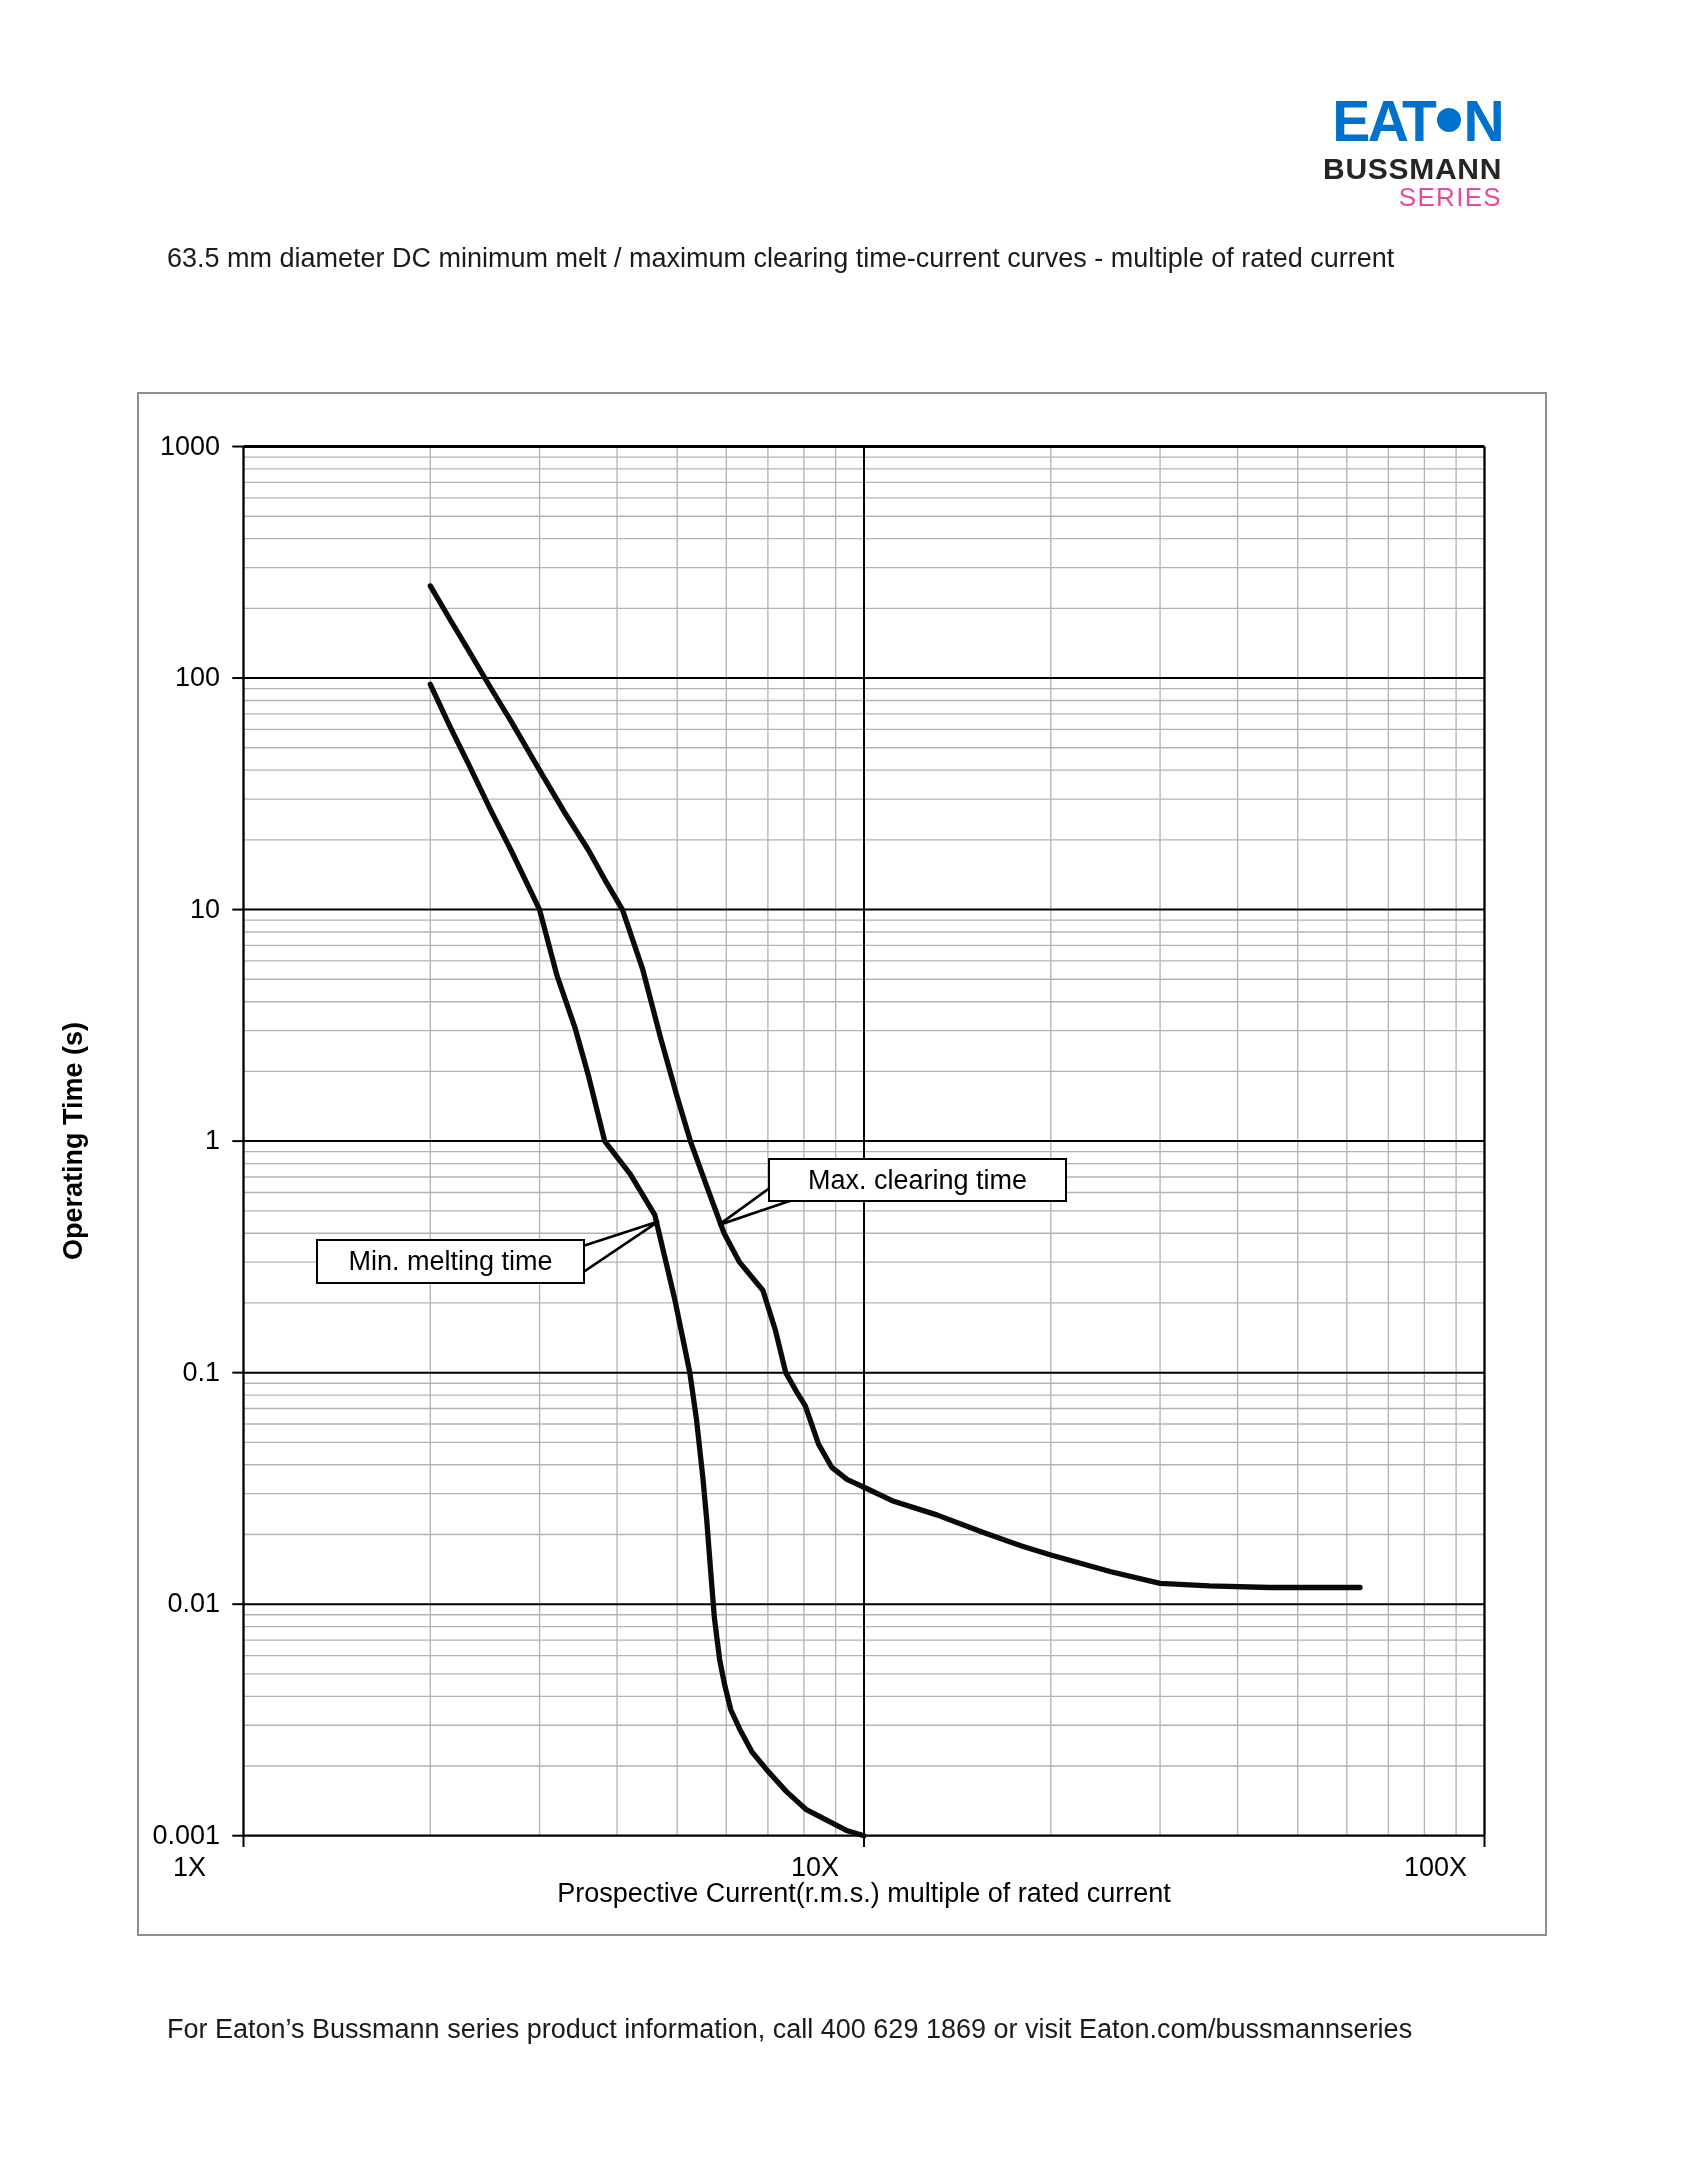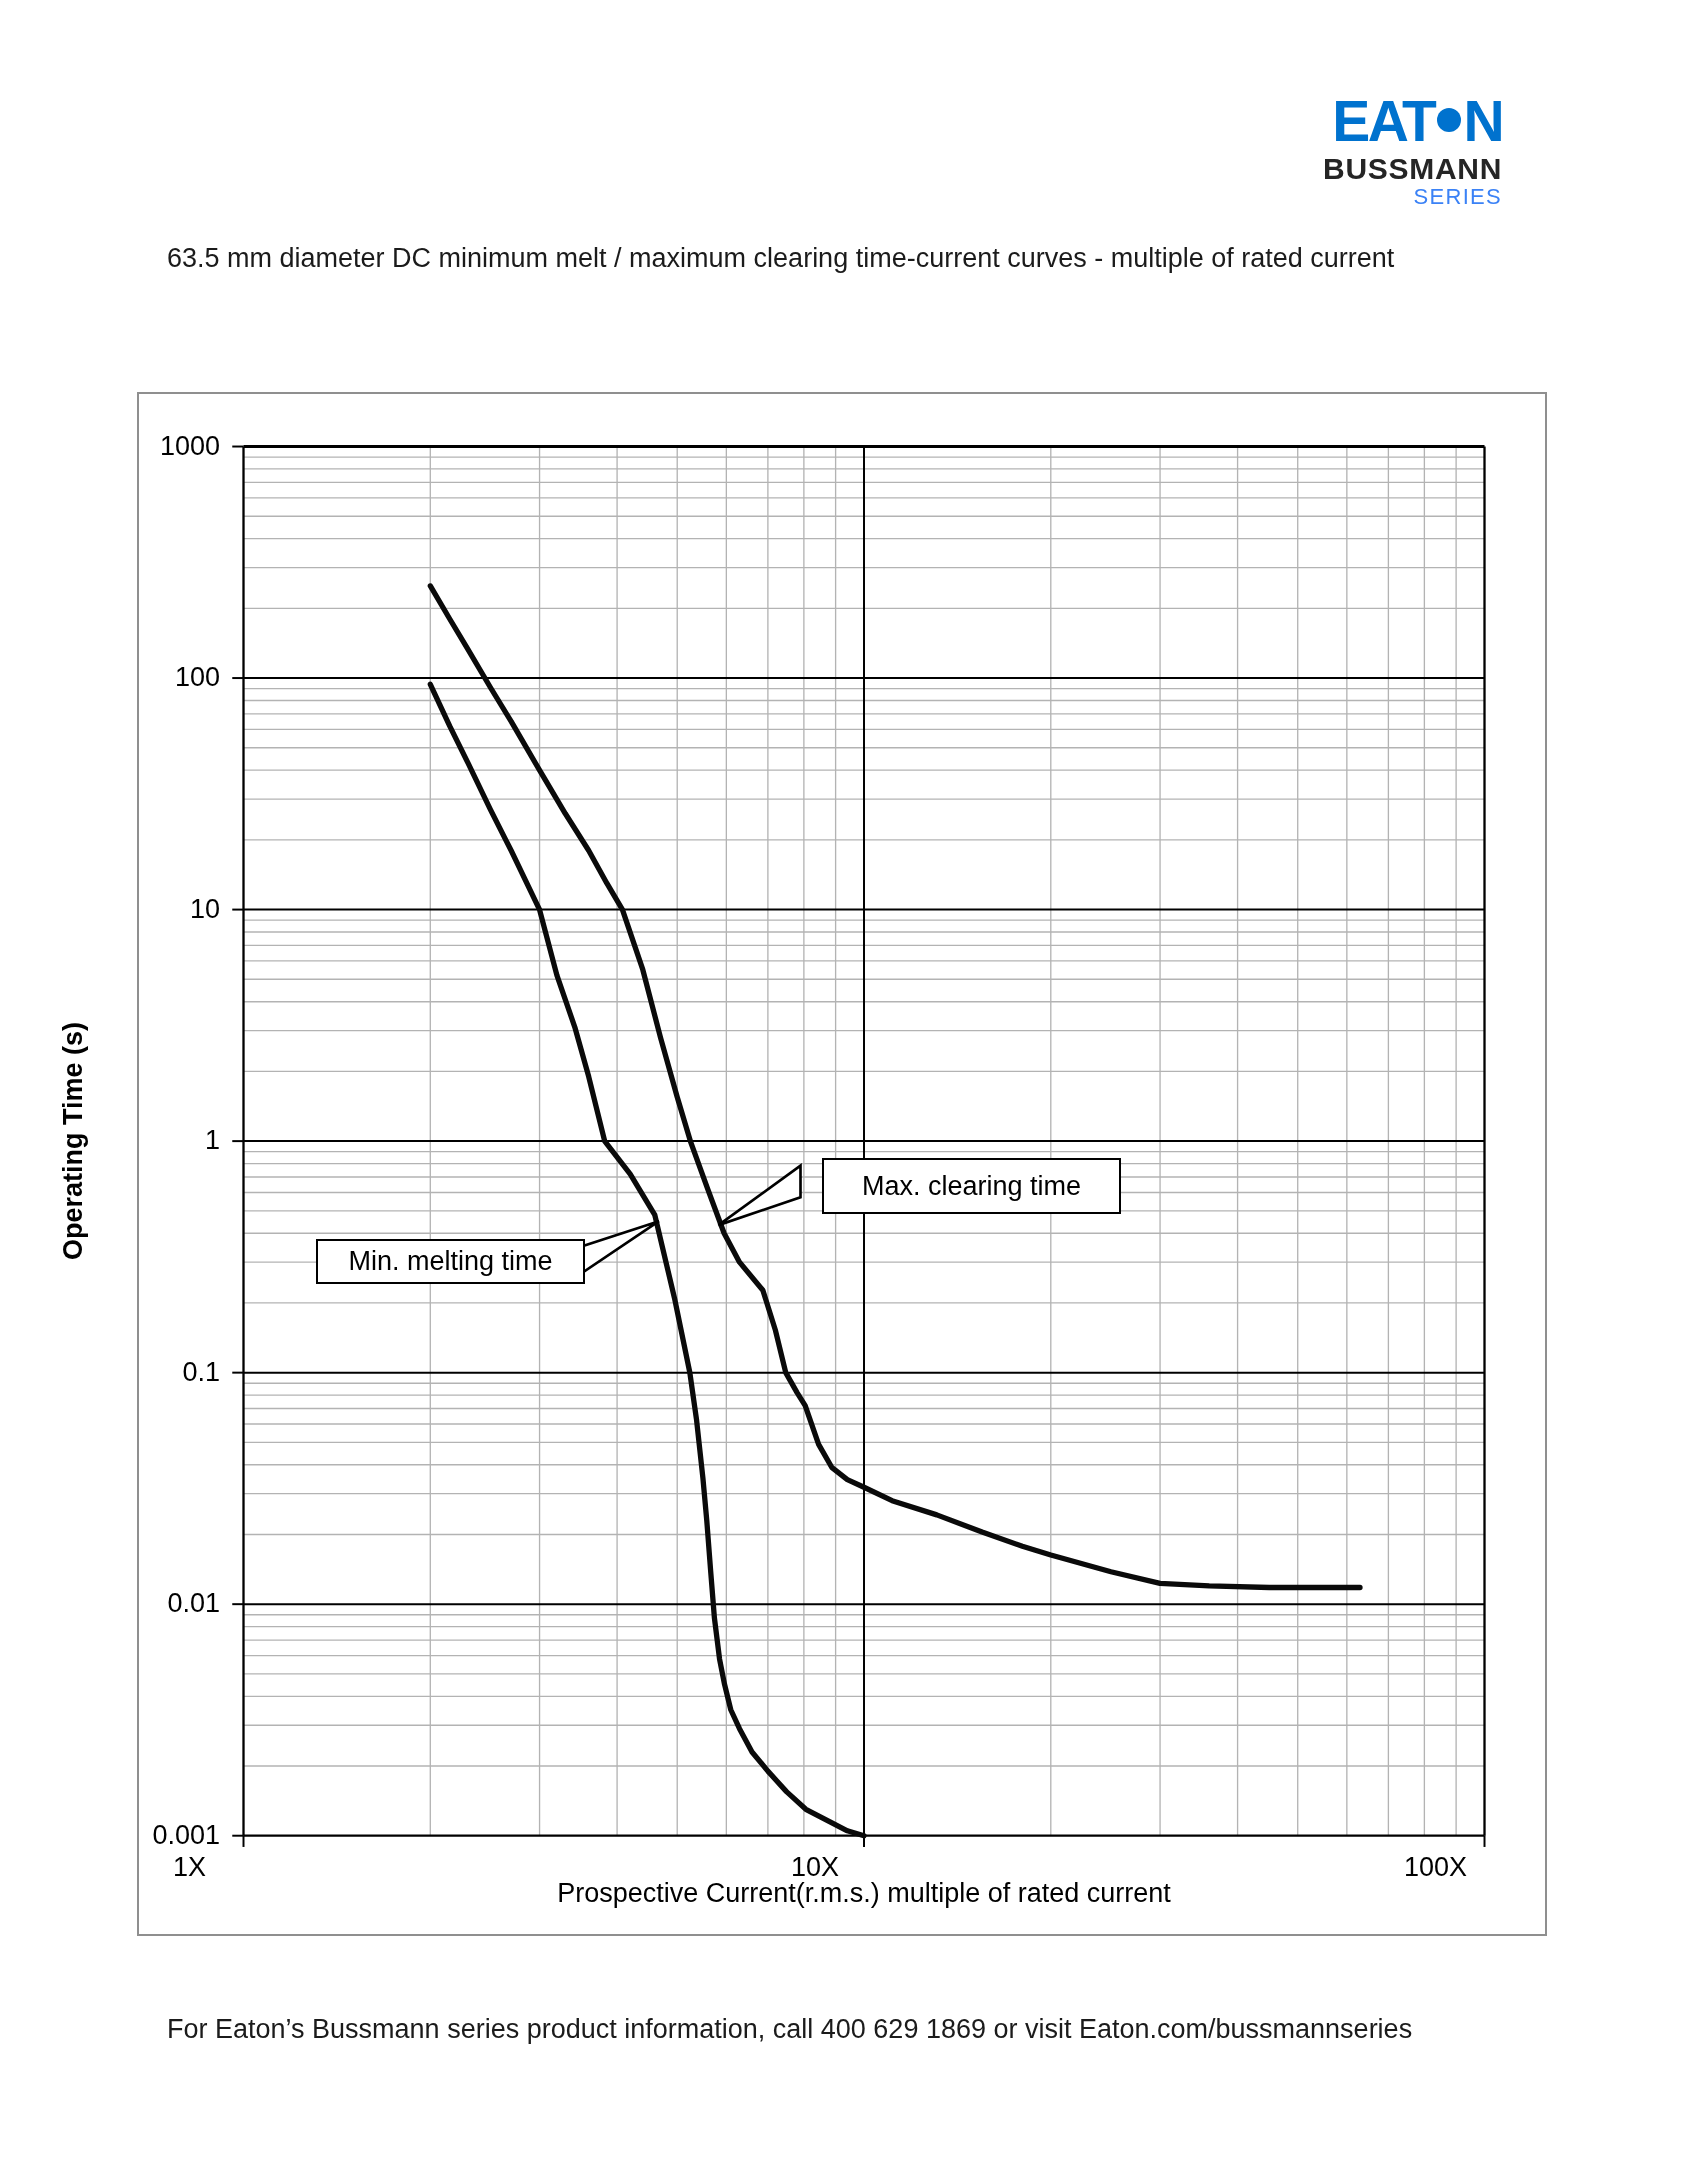--- a/index.html
+++ b/index.html
@@ -9,37 +9,37 @@
     position:relative;
     font-family:"Liberation Sans", sans-serif;
     color:#1a1a1a;
     overflow:hidden;
   }
   
   .logo{position:absolute;right:185px;top:93px;width:179px;text-align:right;}
   .eaton{font-weight:800;font-size:57px;line-height:56px;letter-spacing:-2.6px;color:#0072CE;white-space:nowrap;}
   .eaton-dot{display:inline-block;width:24px;height:24px;border-radius:50%;background:#0072CE;margin:0 2.6px;vertical-align:9.3px;}
   .bussmann{font-weight:700;font-size:30px;line-height:32px;letter-spacing:0.7px;color:#252525;margin-top:4px;white-space:nowrap;}
-  .series{font-weight:400;font-size:22px;line-height:24px;letter-spacing:1.3px;color:#3b82f6;}
+  .series{font-weight:400;font-size:26px;line-height:24px;letter-spacing:1.3px;color:#ec4899;}
   
   .title-block{position:absolute;left:167px;top:236px;width:1297px;font-size:27px;line-height:44px;color:#1b1b1b;}
   
   .chart-frame{position:absolute;left:137px;top:392px;width:1410px;height:1544px;
     border:2px solid #8f8f8f;box-sizing:border-box;background:#ffffff;z-index:0;}
   #chart-svg{position:absolute;left:0;top:0;z-index:1;}
   
   .ytick{position:absolute;width:106px;text-align:right;font-size:27px;line-height:30px;color:#000;z-index:2;}
   .xtick{position:absolute;width:146px;text-align:left;font-size:27px;line-height:30px;color:#000;z-index:2;}
   .y-axis-title{position:absolute;left:53px;top:860px;height:562px;width:40px;display:flex;align-items:center;justify-content:center;
     writing-mode:vertical-rl;transform:rotate(180deg);font-weight:700;font-size:27px;color:#000;z-index:2;}
   .x-axis-title{position:absolute;left:467px;top:1878px;width:794px;text-align:center;font-weight:400;font-size:27px;color:#000;z-index:2;}
   
   .callout{position:absolute;background:#ffffff;border:2.6px solid #000;box-sizing:border-box;
     display:flex;align-items:center;justify-content:center;font-size:27px;color:#000;z-index:3;}
-  .callout-max{left:822px;top:1158px;width:299px;height:56px;}
+  .callout-max{left:768px;top:1158px;width:299px;height:44px;}
   .callout-min{left:316px;top:1239px;width:269px;height:45px;}
   
   .footer{position:absolute;left:167px;top:2014px;width:1389px;font-size:27px;color:#1b1b1b;}
 </style>
 </head>
 <body>
 
 <div class="logo">
   <div class="eaton"><span>EAT</span><span class="eaton-dot"></span><span>N</span></div>
   <div class="bussmann">BUSSMANN</div>

